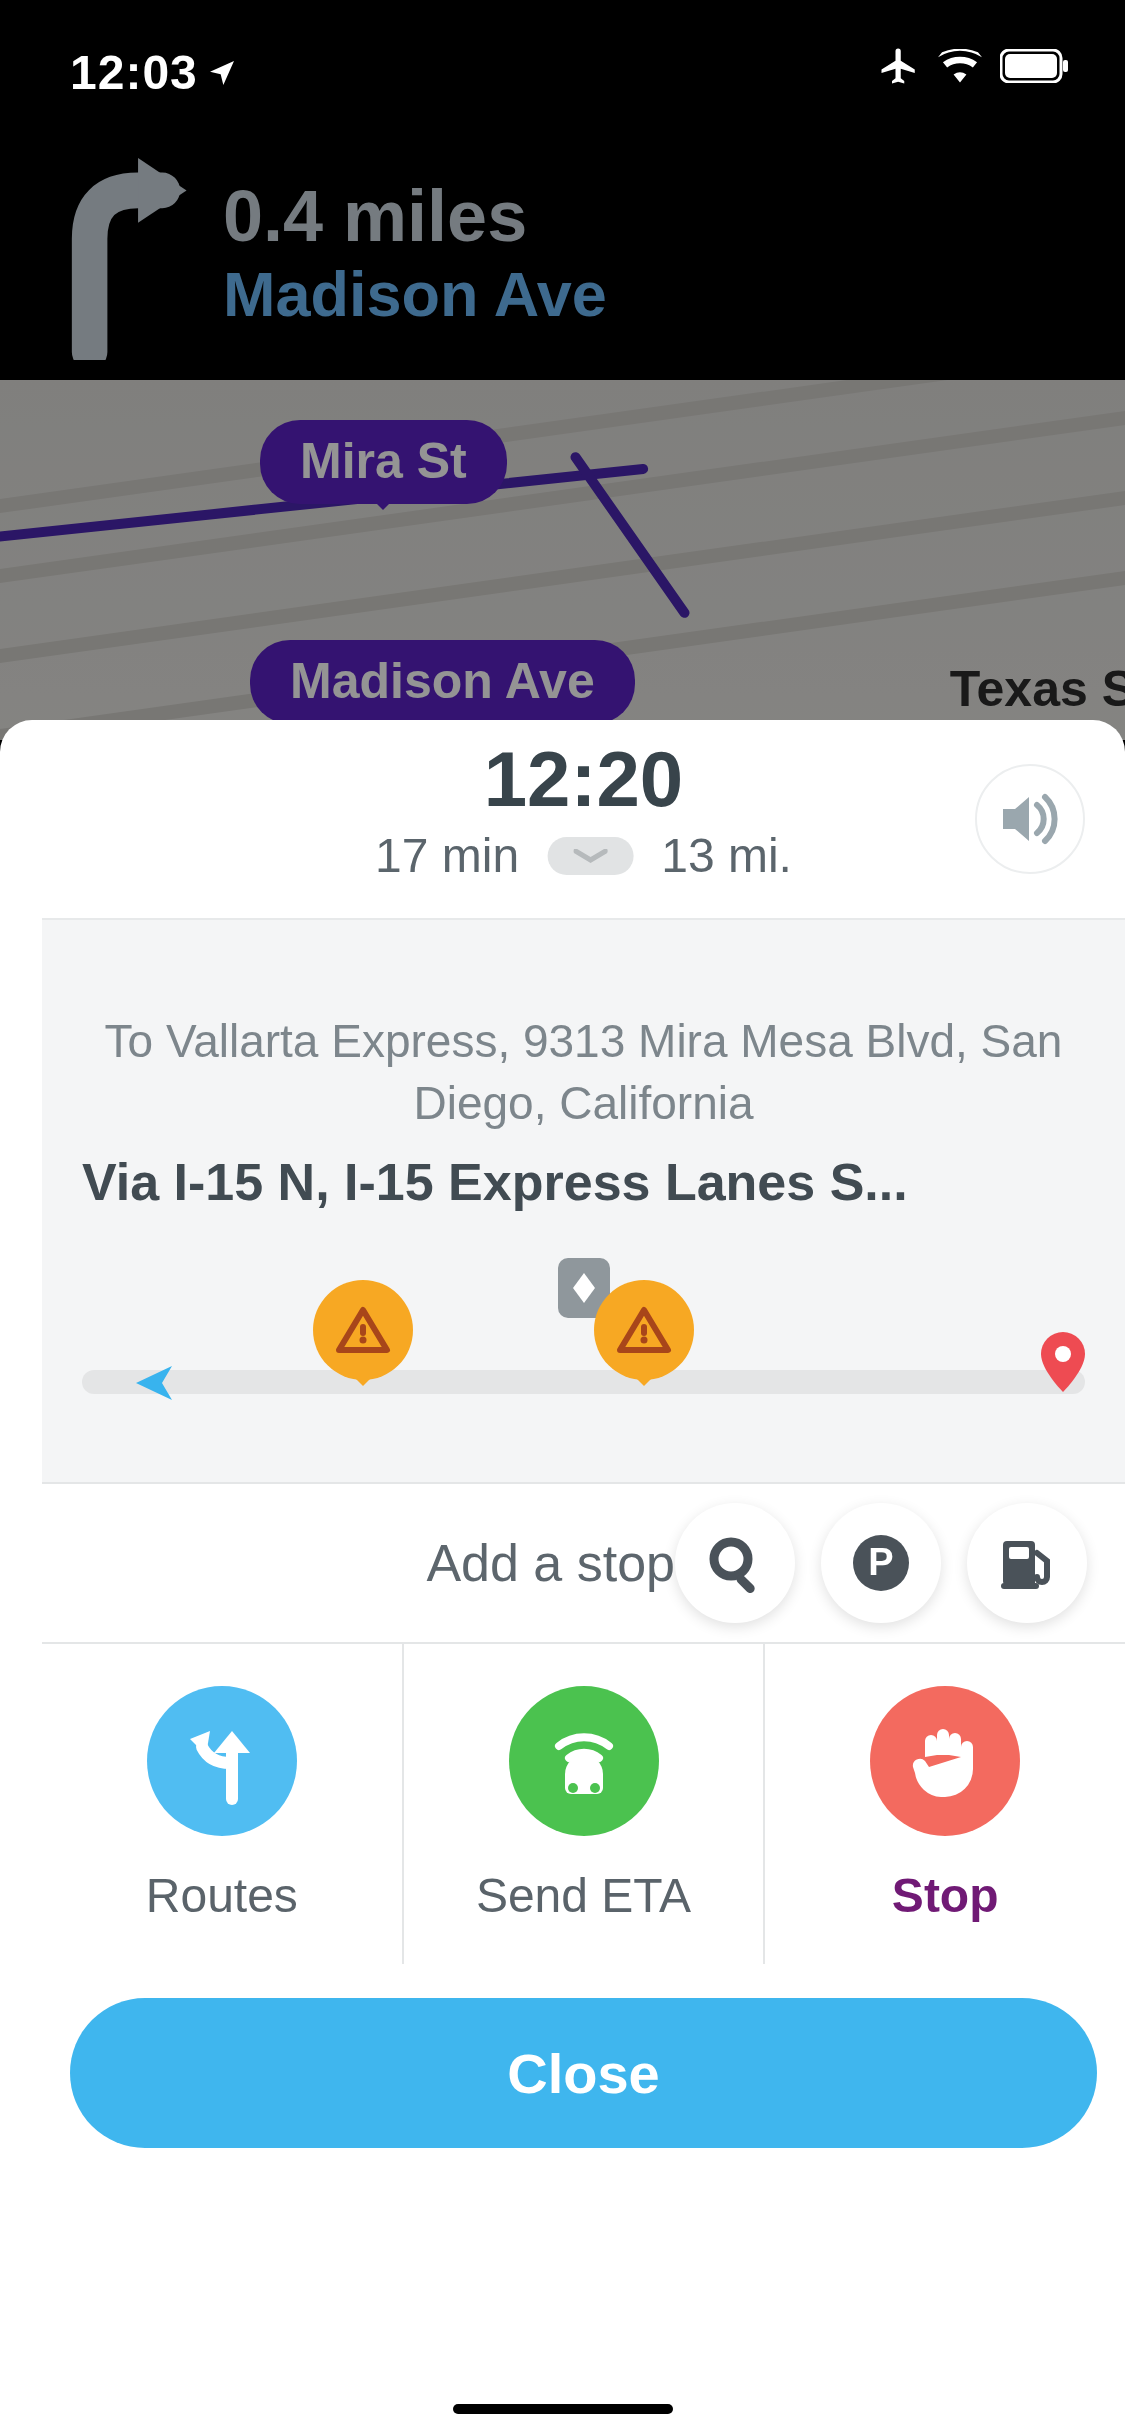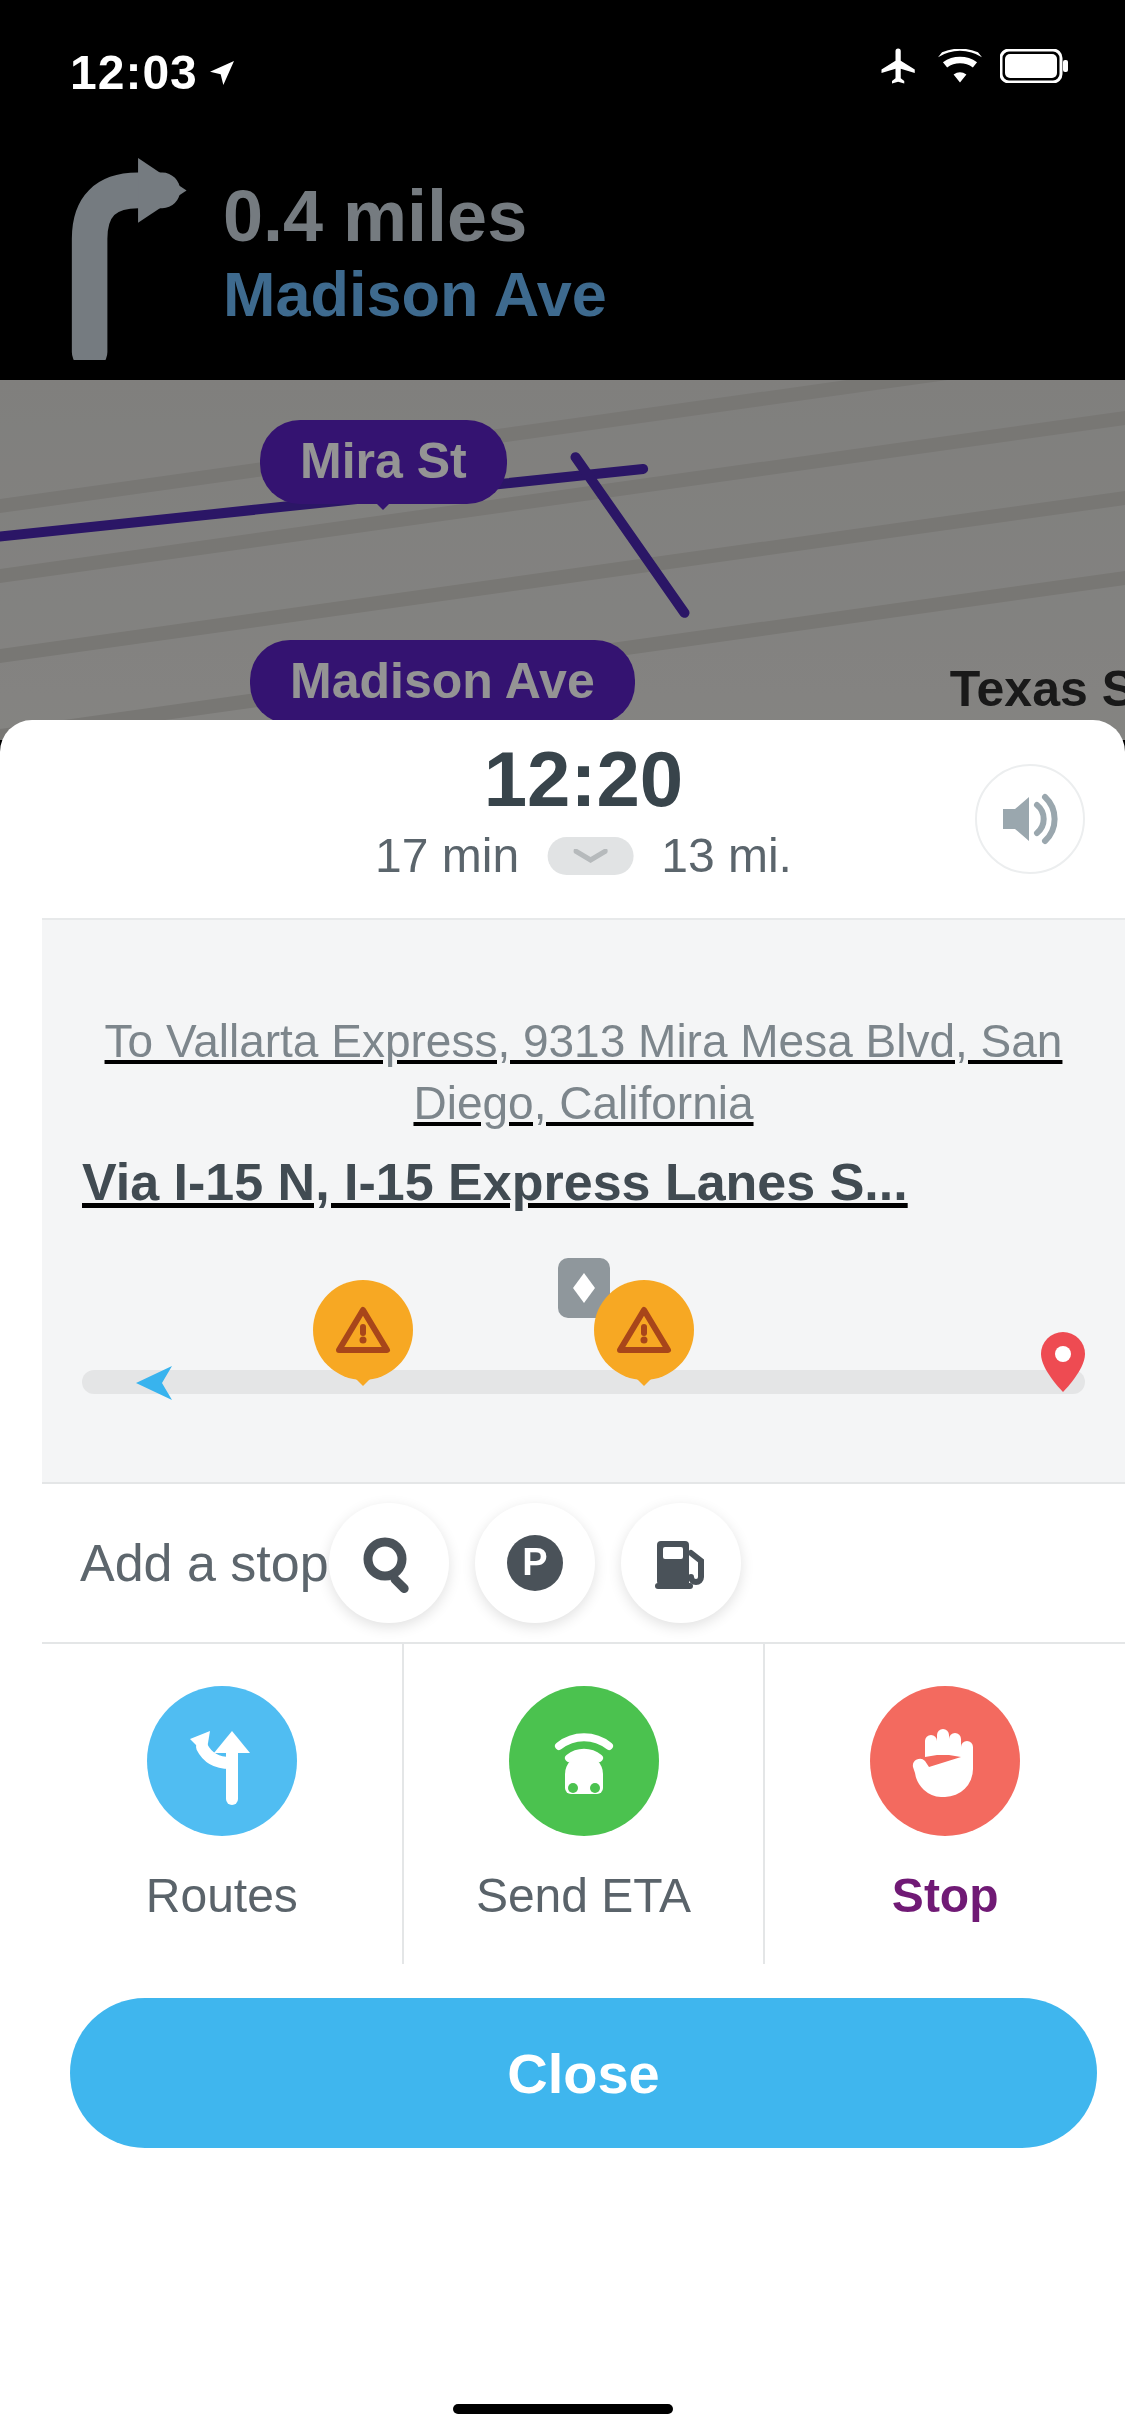--- a/index.html
+++ b/index.html
@@ -36,38 +36,38 @@
   .eta-row { position: relative; height: 200px; border-bottom: 2px solid #e7e9ea; }
   .eta-center { position:absolute; left:50%; top:20px; transform:translateX(-50%); text-align:center; }
   .eta-time { font-size: 78px; font-weight: 800; color: #38444b; line-height:1; }
   .eta-sub { margin-top: 10px; display:flex; align-items:center; gap:28px; font-size:48px; color:#5b656c; font-weight:500; }
   .pill { width:86px; height:38px; background:#e1e3e4; border-radius:20px; display:inline-flex; align-items:center; justify-content:center; }
   .pill-chev { width:34px; height:14px; }
 
   .sound-btn { position:absolute; right:40px; top:50%; transform:translateY(-50%); width:110px; height:110px; border-radius:55px; background:#fff; border:2px solid #eceeef; display:flex; align-items:center; justify-content:center; }
 
   
-  .dest-block { background:#f4f5f6; padding: 90px 40px 70px; border-bottom:2px solid #e4e6e7;text-decoration:underline; }
+  .dest-block { background:#f4f5f6; padding: 90px 40px 70px; border-bottom:2px solid #e4e6e7; }
   .dest-to { font-size:46px; color:#7d868c; text-align:center; line-height:1.35; }
   .dest-via { font-size:52px; font-weight:800; color:#414b52; text-align:left; margin-top:18px; }
 
   
   .progress-wrap { position:relative; margin-top:110px; height:90px; }
   .progress-track { position:absolute; left:0; right:0; bottom:18px; height:24px; background:#e4e5e6; border-radius:12px; }
   .progress-cursor { position:absolute; left:50px; bottom:6px; }
   .progress-cursor svg { display:block; }
   .progress-end { position:absolute; right:-4px; bottom:14px; }
   .hazard-pin { position:absolute; bottom:12px; width:100px; height:120px; transform:translateX(-50%); }
   .hazard-circle { position:absolute; top:0; left:0; width:100px; height:100px; border-radius:50px; background:#f7a823; display:flex; align-items:center; justify-content:center; }
   .hazard-circle::after { content:""; position:absolute; bottom:-20px; left:50%; transform:translateX(-50%); border:14px solid transparent; border-top-color:#f7a823; }
   .hazard-tri { width:56px; height:48px; }
   .hov-badge { position:absolute; left:50%; transform:translateX(-50%); top:-64px; width:52px; height:60px; background:#8f979c; border-radius:10px; display:flex; align-items:center; justify-content:center; }
 
   
-  .addstop-row { height:160px; display:flex; align-items:center; justify-content:flex-start; padding:0 38px; border-bottom:2px solid #e4e6e7; background:#fff; }
+  .addstop-row { height:160px; display:flex; align-items:center; justify-content:flex-end; padding:0 38px; border-bottom:2px solid #e4e6e7; background:#fff; }
   .addstop-label { font-size:52px; color:#5d666d; font-weight:500; }
   .addstop-icons { display:flex; gap:26px; }
   .circ-btn { width:120px; height:120px; border-radius:60px; background:#fff; box-shadow:0 4px 14px rgba(0,0,0,0.12); display:flex; align-items:center; justify-content:center; }
 
   
   .actions-row { display:flex; height:320px; }
   .action-cell { flex:1; display:flex; flex-direction:column; align-items:center; justify-content:center; gap:32px; border-right:2px solid #e4e6e7; }
   .action-cell:last-child { border-right:none; }
   .action-icon { width:150px; height:150px; border-radius:75px; display:flex; align-items:center; justify-content:center; }
   .ic-routes { background:#50bdf2; }

